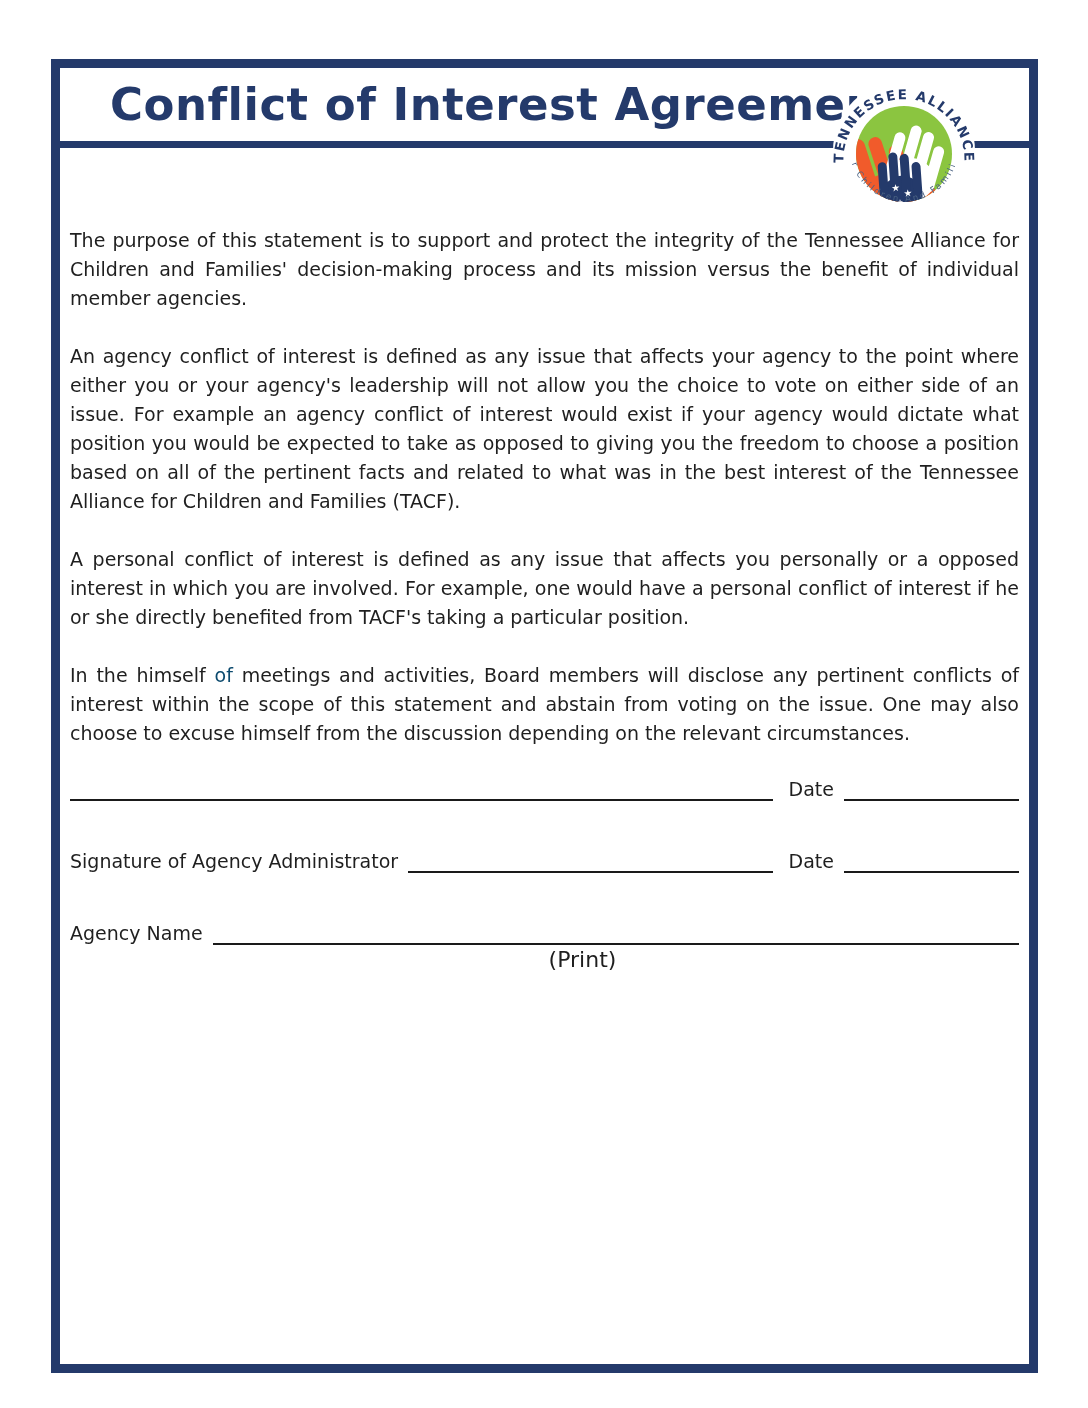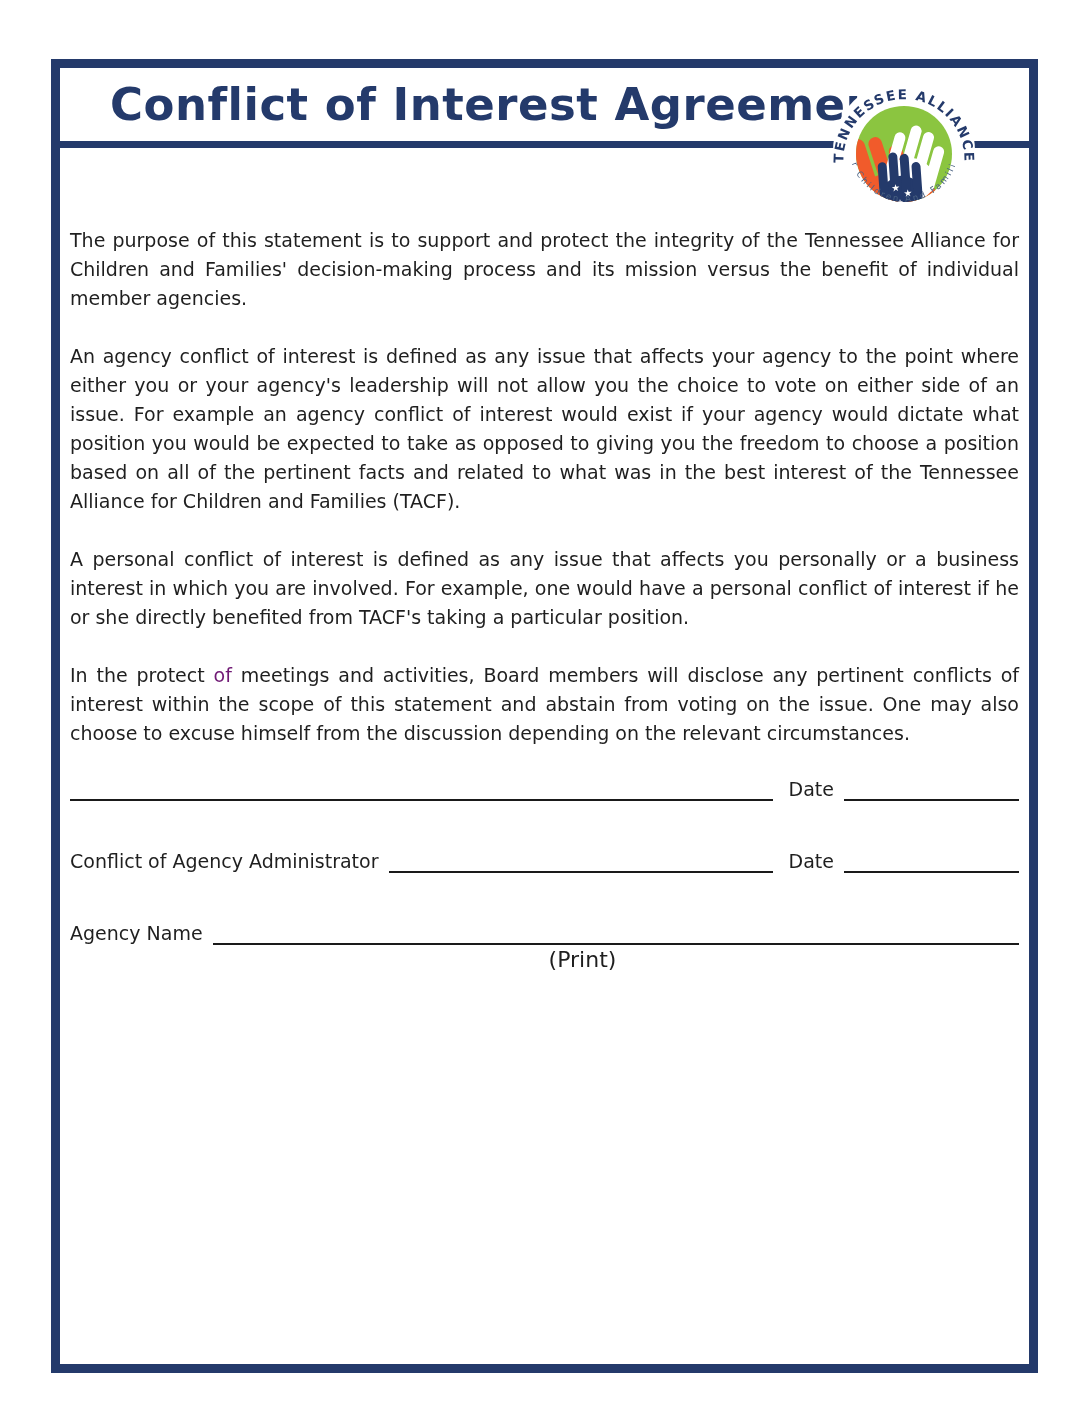--- a/index.html
+++ b/index.html
@@ -48,21 +48,21 @@
   .content {
     padding: 78px 10px 16px 10px;
   }
   .content p {
     font-size: 19px;
     line-height: 29px;
     color: #1f1f1f;
     text-align: justify;
     margin: 0 0 29px 0;
   }
-  .hl-word { color: #701a75; }
+  .hl-word { color: #0c4a6e; }
   .sig-block { margin-top: 10px; }
   .sig-row {
     display: flex;
     align-items: flex-end;
     font-size: 19px;
     color: #1f1f1f;
     margin-bottom: 48px;
     line-height: 24px;
   }
   .sig-label { white-space: nowrap; padding-right: 10px; }
@@ -142,33 +142,33 @@
         </text>
         <text font-size="9" fill="#4a6283" letter-spacing="2.4">
           <textPath href="#arcBot" startOffset="50%" text-anchor="middle">For Children And Families</textPath>
         </text>
       </svg>
     </div>
 
     <div class="content">
       <p>The purpose of this statement is to support and protect the integrity of the Tennessee Alliance for Children and Families' decision-making process and its mission versus the benefit of individual member agencies.</p>
       <p>An agency conflict of interest is defined as any issue that affects your agency to the point where either you or your agency's leadership will not allow you the choice to vote on either side of an issue. For example an agency conflict of interest would exist if your agency would dictate what position you would be expected to take as opposed to giving you the freedom to choose a position based on all of the pertinent facts and related to what was in the best interest of the Tennessee Alliance for Children and Families (TACF).</p>
-      <p>A personal conflict of interest is defined as any issue that affects you personally or a business interest in which you are involved. For example, one would have a personal conflict of interest if he or she directly benefited from TACF's taking a particular position.</p>
-      <p><span>In the protect</span> <span class="hl-word">of</span> <span>meetings and activities, Board members will disclose any pertinent conflicts of interest within the scope of this statement and abstain from voting on the issue. One may also choose to excuse himself from the discussion depending on the relevant circumstances.</span></p>
+      <p>A personal conflict of interest is defined as any issue that affects you personally or a opposed interest in which you are involved. For example, one would have a personal conflict of interest if he or she directly benefited from TACF's taking a particular position.</p>
+      <p><span>In the himself</span> <span class="hl-word">of</span> <span>meetings and activities, Board members will disclose any pertinent conflicts of interest within the scope of this statement and abstain from voting on the issue. One may also choose to excuse himself from the discussion depending on the relevant circumstances.</span></p>
 
       <div class="sig-block">
 
         <div class="sig-row">
           <span class="fill-line sig-line"></span>
           <span class="date-label">Date</span>
           <span class="fill-line date-line"></span>
         </div>
 
         <div class="sig-row">
-          <span class="sig-label">Conflict of Agency Administrator</span>
+          <span class="sig-label">Signature of Agency Administrator</span>
           <span class="fill-line sig-line"></span>
           <span class="date-label">Date</span>
           <span class="fill-line date-line"></span>
         </div>
 
         <div class="sig-row agency-row">
           <span class="sig-label">Agency Name</span>
           <span class="fill-line"></span>
           <span class="print-hint">(Print)</span>
         </div>

